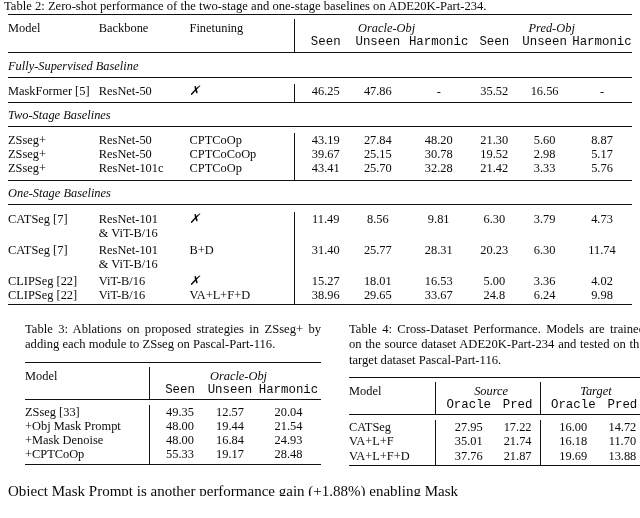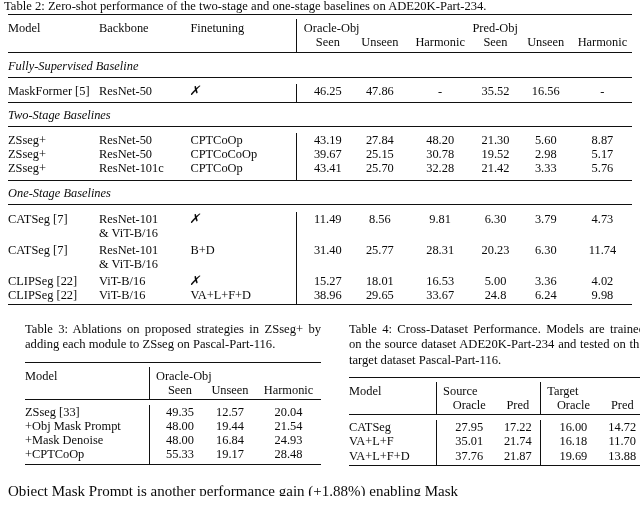--- a/index.html
+++ b/index.html
@@ -46,23 +46,24 @@
     padding: 0;
     font-weight: normal;
     vertical-align: baseline;
     white-space: nowrap;
   }
   .rule-thick { border-top: 1.4px solid #111; }
   .rule-thin  { border-top: 0.9px solid #111; }
 
   .hdr-group {
     font-weight: bold;
-    text-align: left;
-  }
-  .sub-hdr { text-align: center; }
+    text-align: center;
+    font-style: italic;
+  }
+  .sub-hdr { text-align: center; font-family: Liberation Mono, monospace; }
   .b { font-weight: bold; }
   .it { font-style: italic; }
   .num { text-align: center; }
   .vline { border-left: 0.9px solid #111; }
 
   
   .sp2 { height: 2px; }
   .sp3 { height: 3px; }
   .sp5 { height: 5px; }
 

